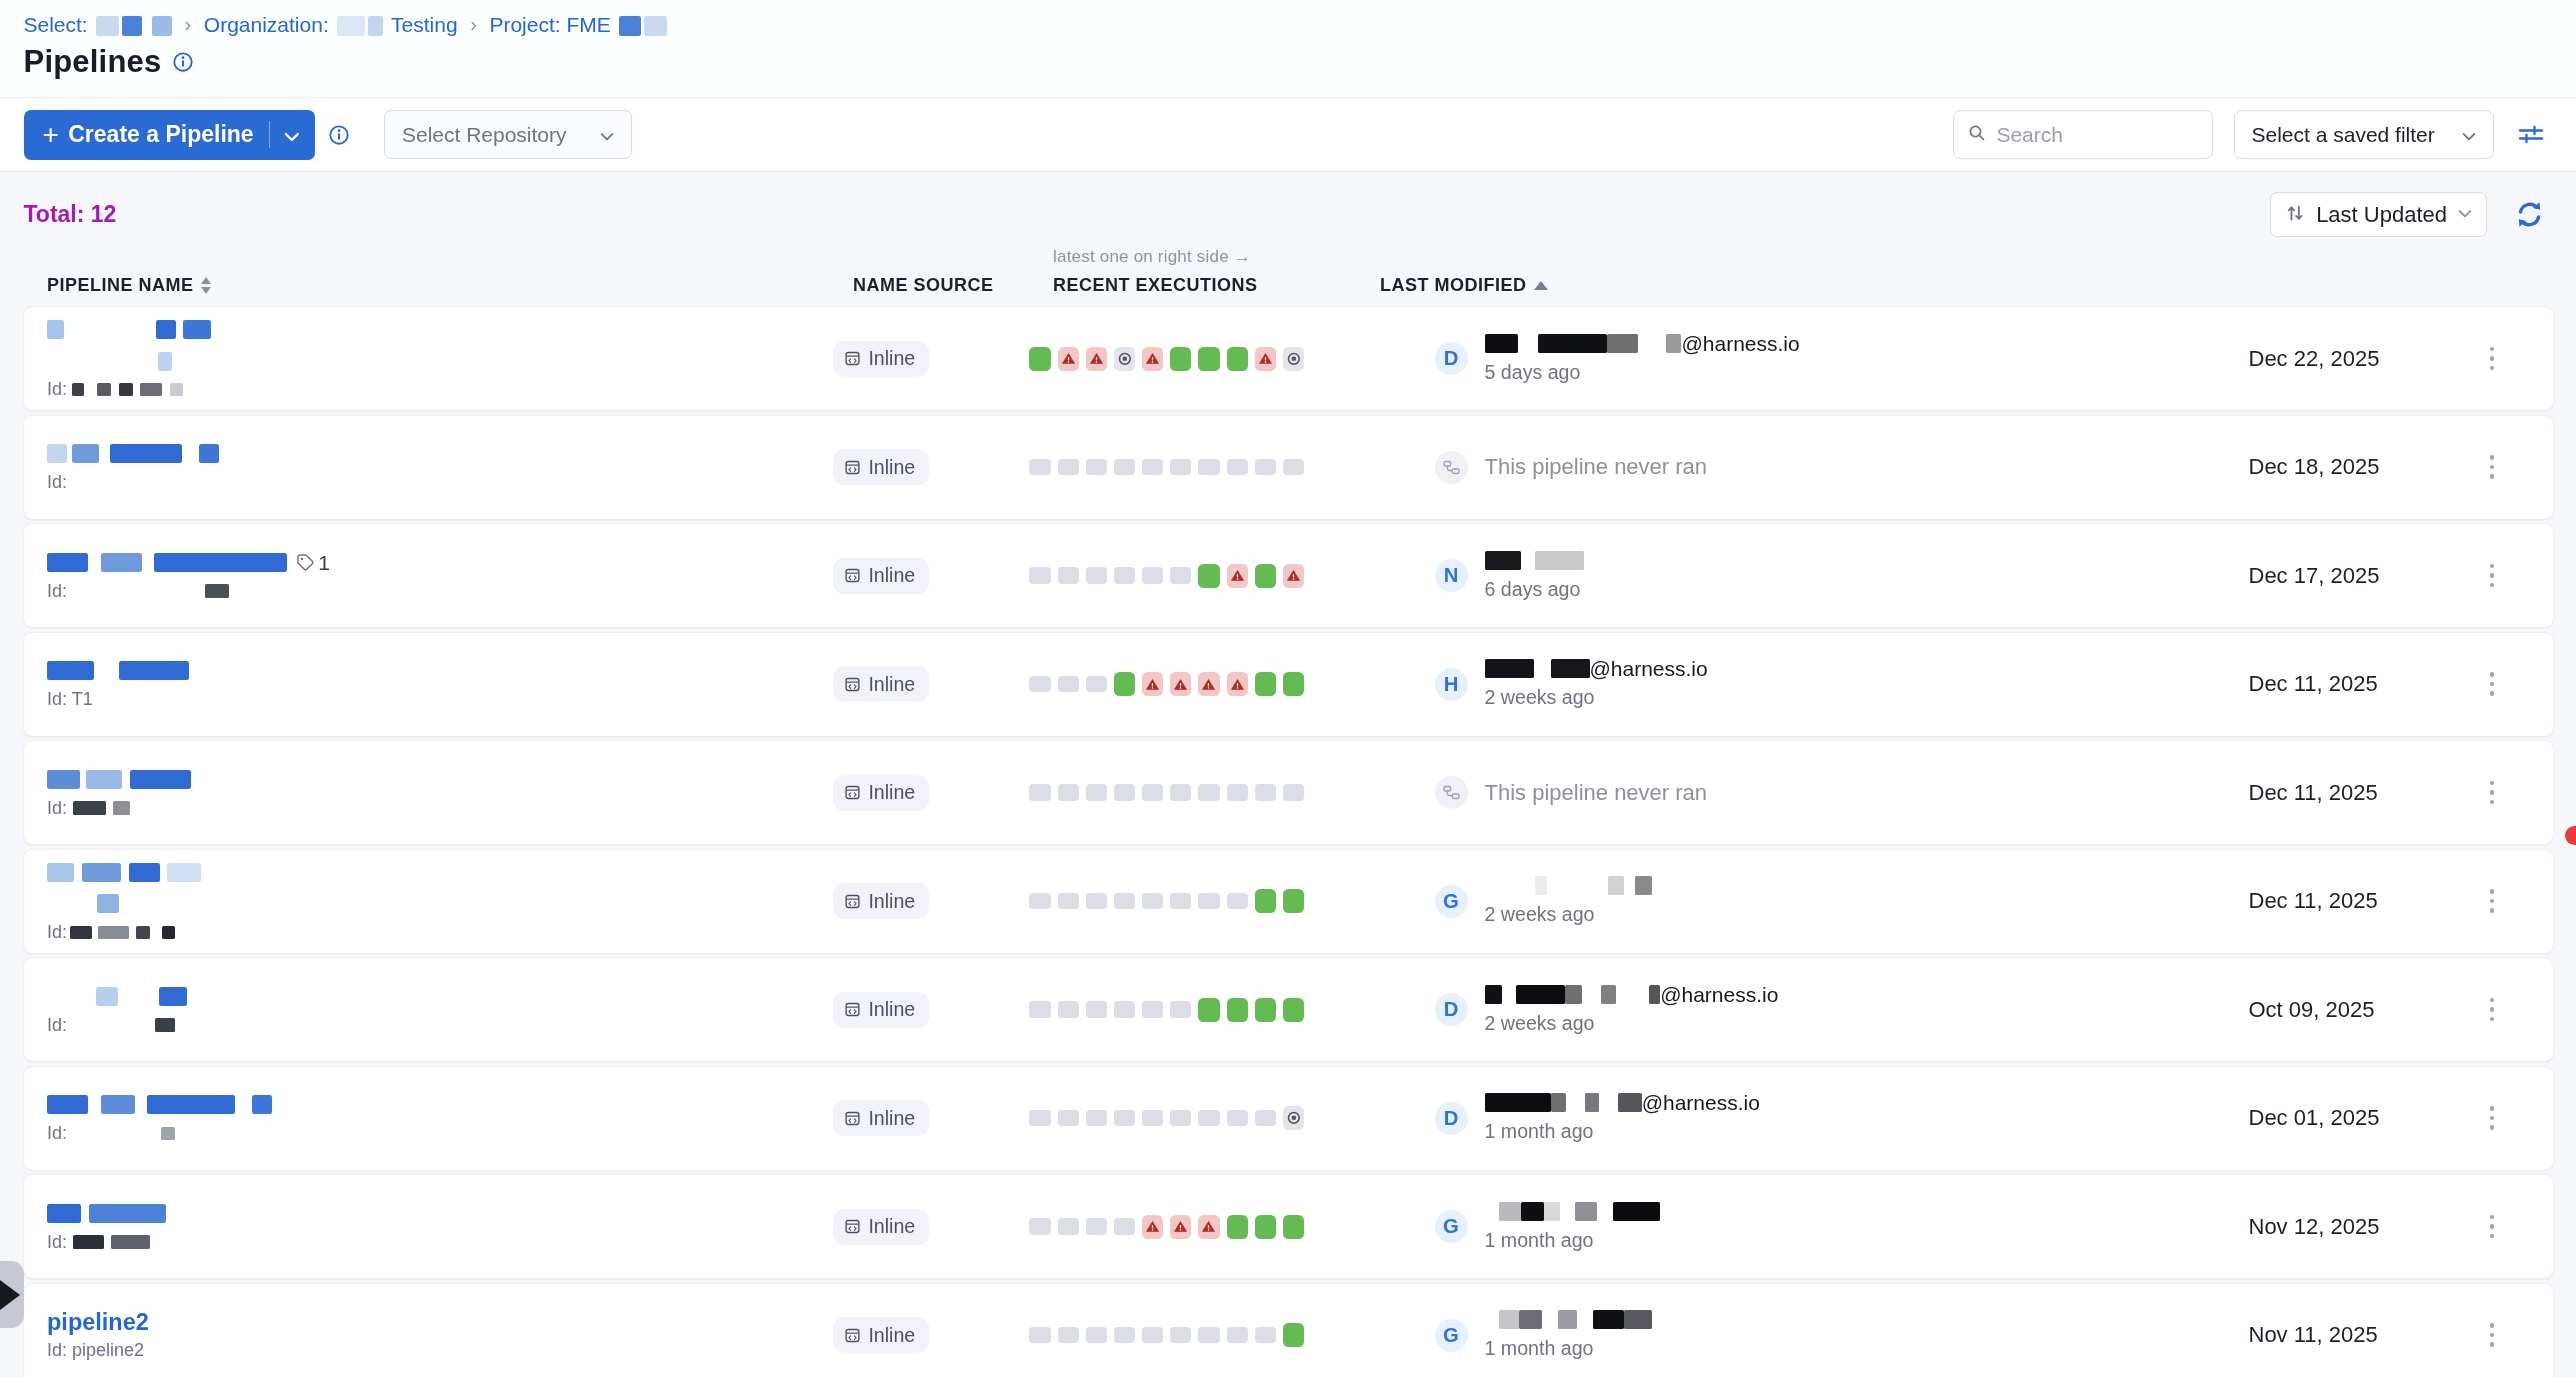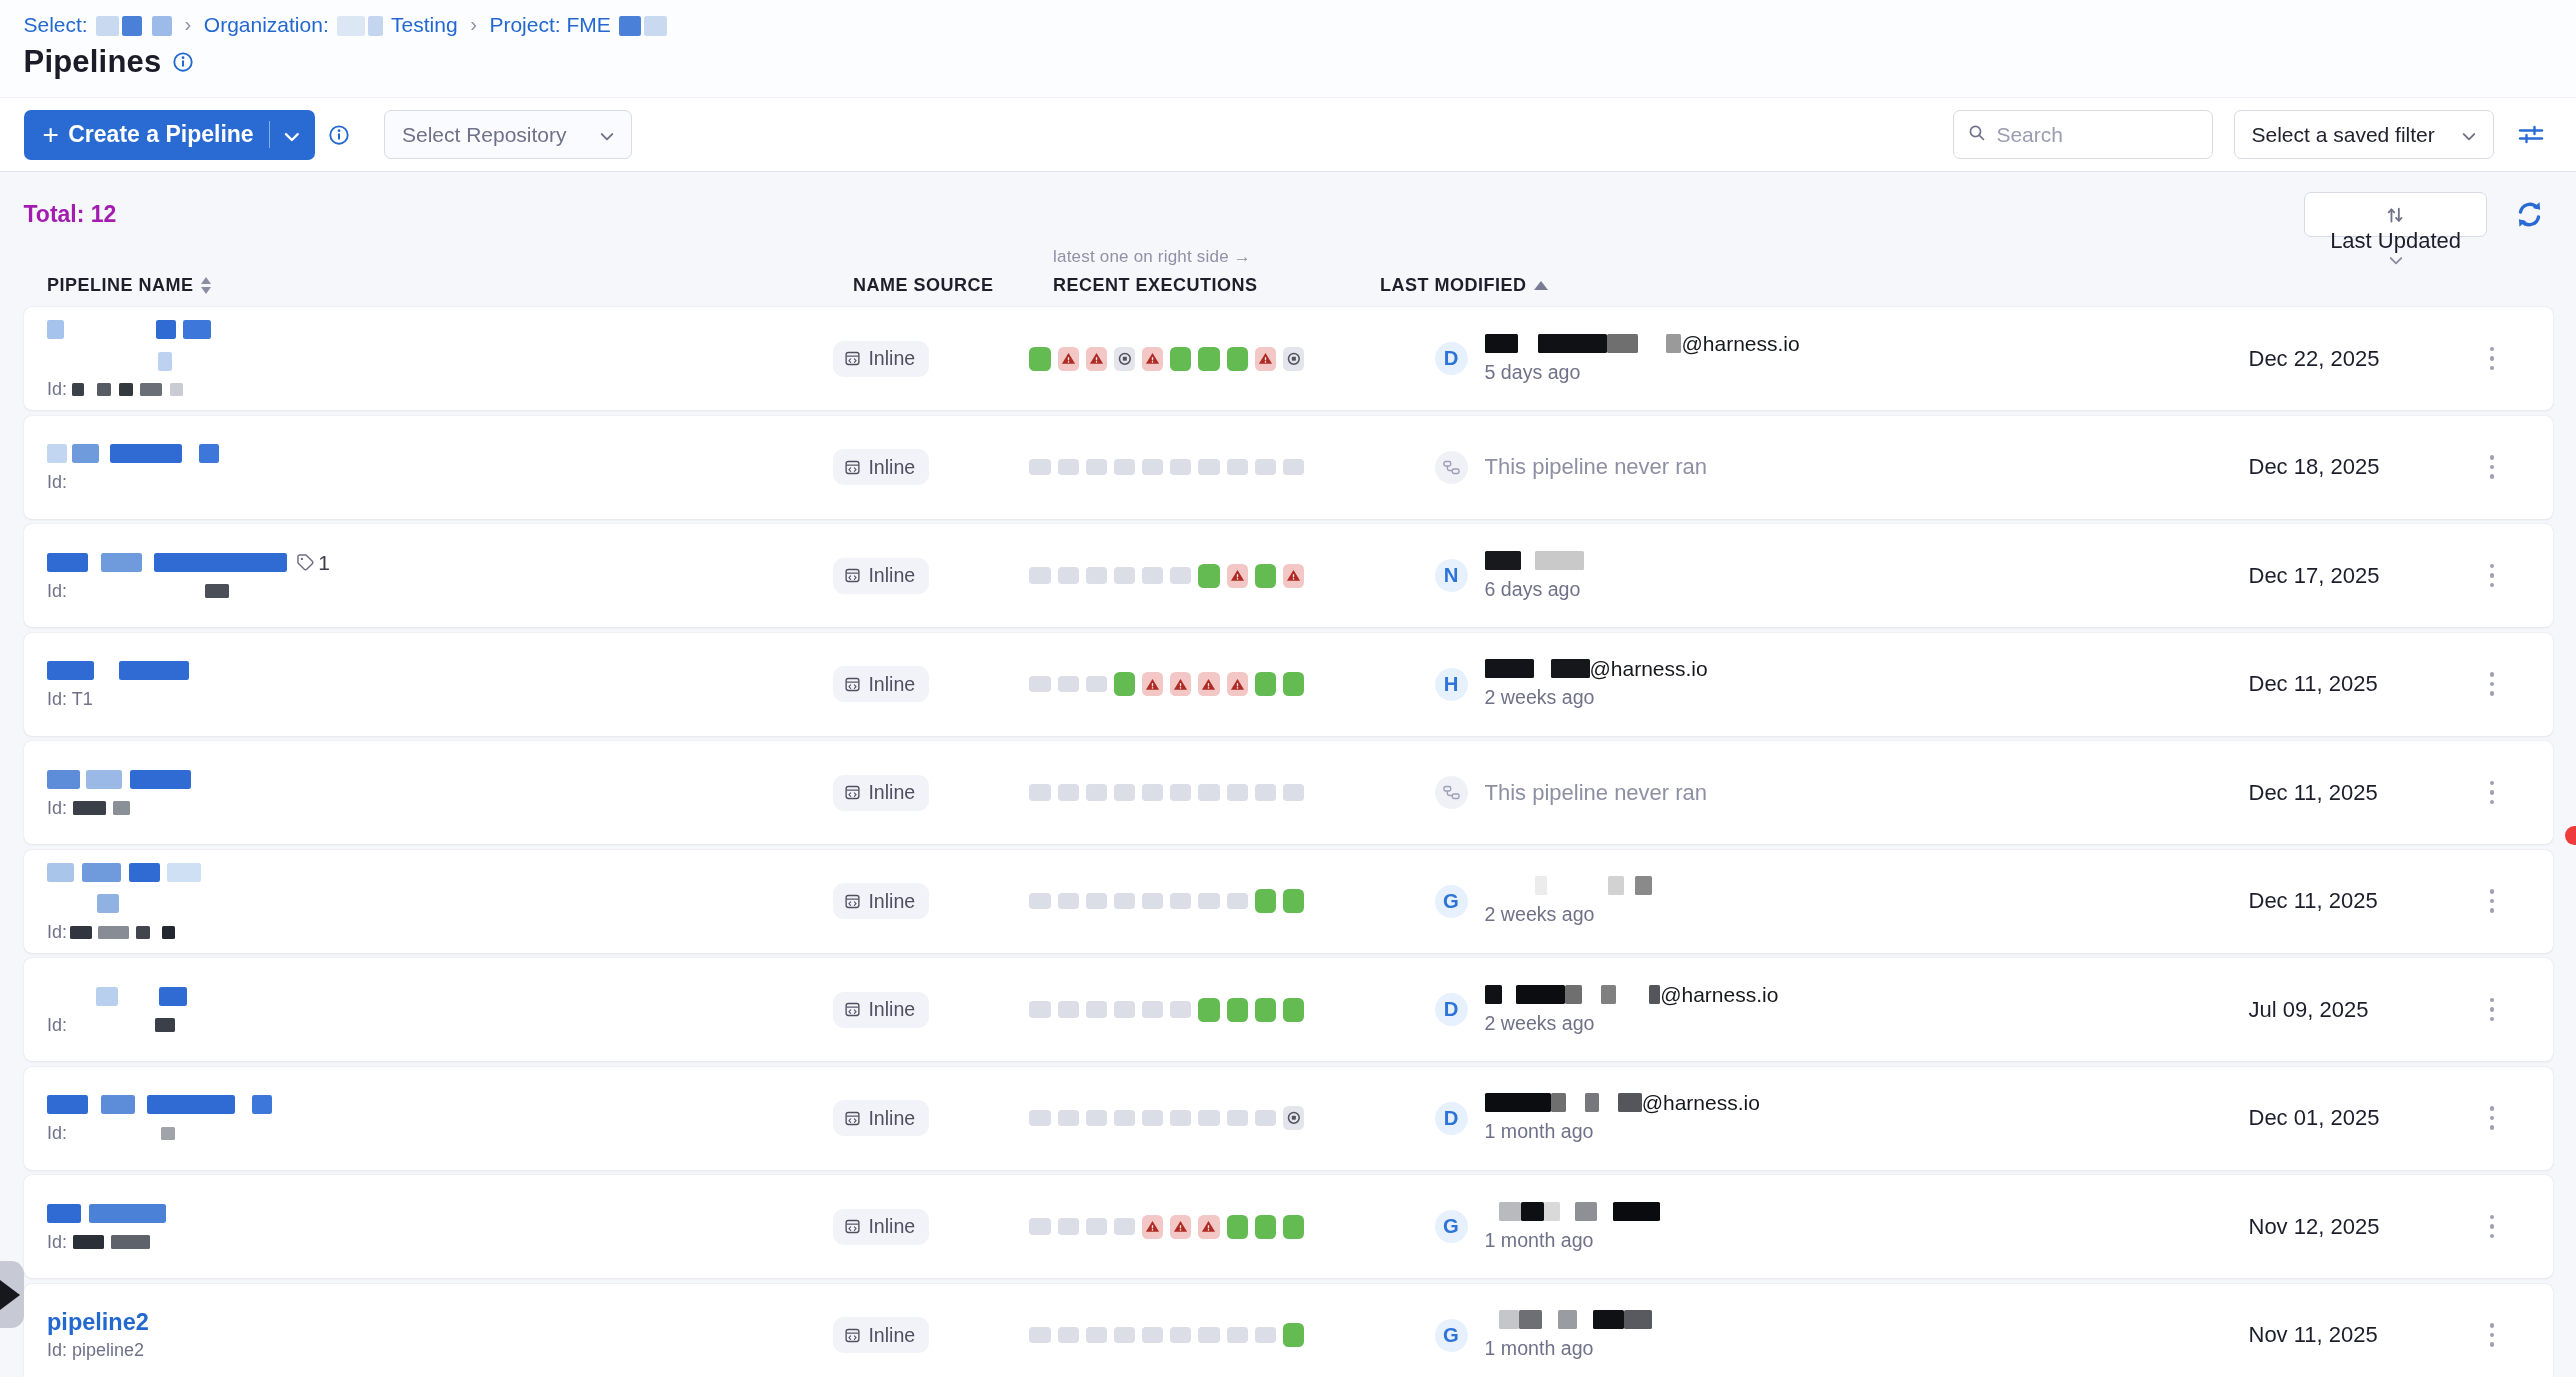--- a/index.html
+++ b/index.html
@@ -37,21 +37,21 @@
   .search-wrap input::placeholder { color:#9a9cb0; }
   .filter-select { margin-left:20.3px; background:#fff; color:#22232f; width:260px; justify-content:space-between; }
   .sliders { margin-left:23.5px; }
 
   
   .content { padding:0; }
   .summary-row { display:flex; align-items:center; padding:0 31px 0 23.5px; margin-top:19px; height:47px; }
   .total { font-size:23px; font-weight:700; color:#a21caf; }
   .summary-right { margin-left:auto; display:flex; align-items:center; }
   .sort-pill { display:inline-flex; align-items:center; height:45px; border:0.8px solid #d8dae6; border-radius:7px;
-               background:#fff; padding:12px 14px; cursor:pointer;flex-direction:column; }
+               background:#fff; padding:4px 14px; cursor:pointer; }
   .sort-pill .lbl { font-size:22px; color:#1d1e2b; font-weight:500; margin:0 11px; }
   .refresh { margin-left:27px; }
 
   
   .row-grid { display:grid; grid-template-columns:806px 200px 305px 892px 1fr; }
   .table-head { margin:0 23.5px; padding:0 0 11px 23.5px; align-items:end; height:69px; }
   .th { font-size:18px; font-weight:700; color:#1e1f2b; letter-spacing:0.5px; display:flex; align-items:center; gap:7.8px; }
   .exec-th-wrap { display:flex; flex-direction:column; gap:7.8px; }
   .head-note { font-size:17px; font-weight:400; color:#8f91a6; letter-spacing:0.2px; }
   .lastexec-th { padding-left:100px; }
@@ -701,21 +701,21 @@
               <span class="blk" style="width:49px;height:19px;background:#0c0d10;margin-left:14px"></span>
               <span class="blk" style="width:17px;height:19px;background:#6f6f6f;margin-left:0px"></span>
               <span class="blk" style="width:15.7px;height:19px;background:#808080;margin-left:19px"></span>
               <span class="blk" style="width:11px;height:19px;background:#55565c;margin-left:33px"></span>
               <span>@harness.io</span>
             </span>
             <span class="exec-time">2 weeks ago</span>
           </span>
     </div>
     <div class="cell modified-cell">
-      <span class="date">Jul 09, 2025</span>
+      <span class="date">Oct 09, 2025</span>
       <span class="kebab">
             <i></i>
             <i></i>
             <i></i>
           </span>
     </div>
       </div>
       <div class="card row-grid">
     <div class="cell name-cell">
       <div class="name-line">

